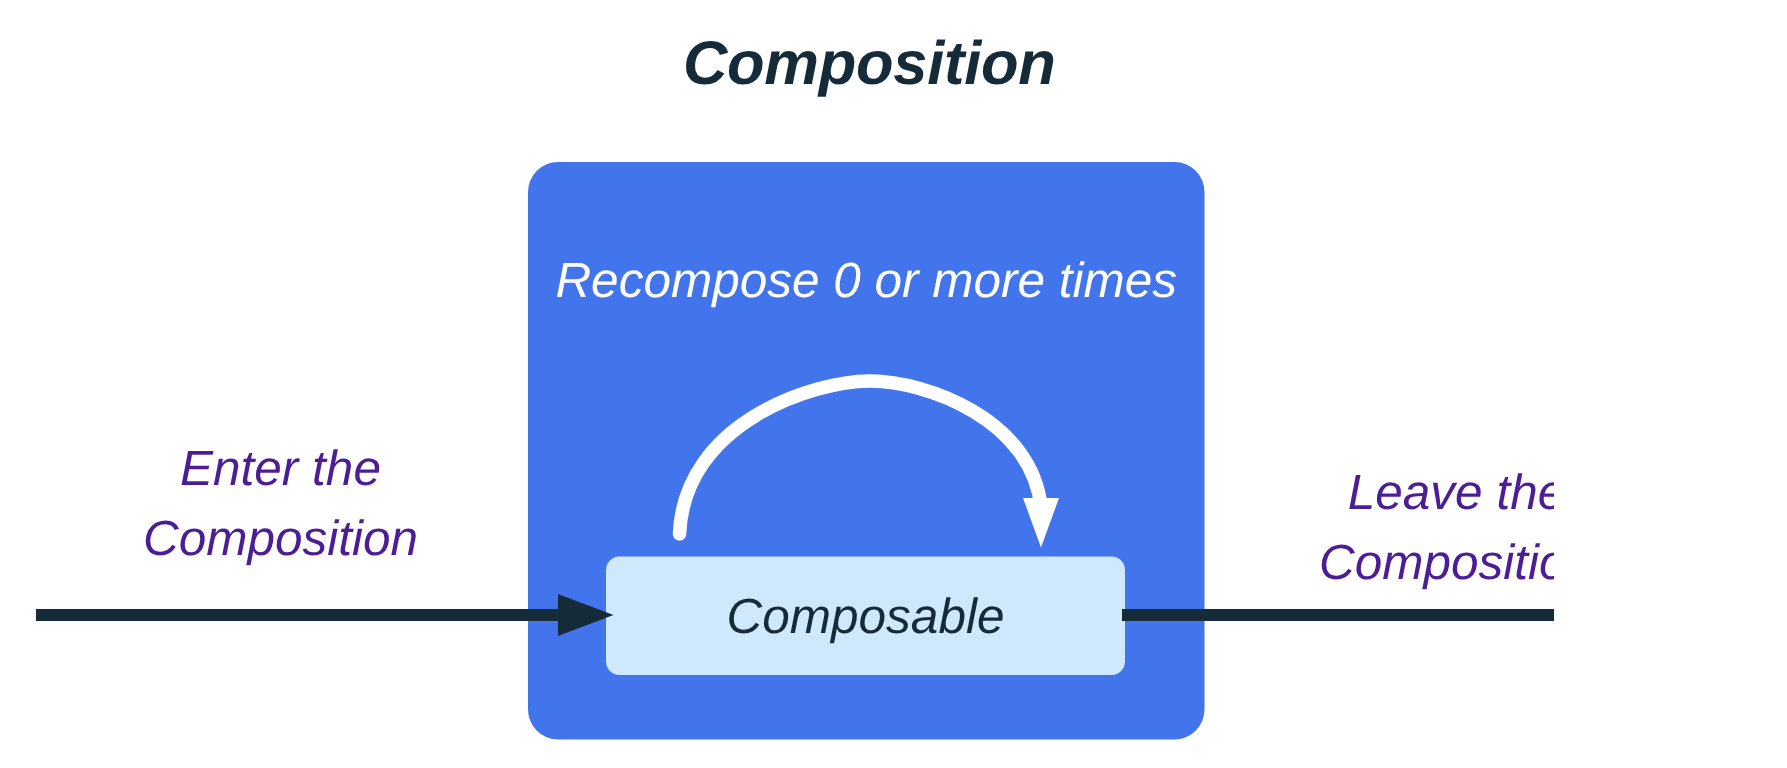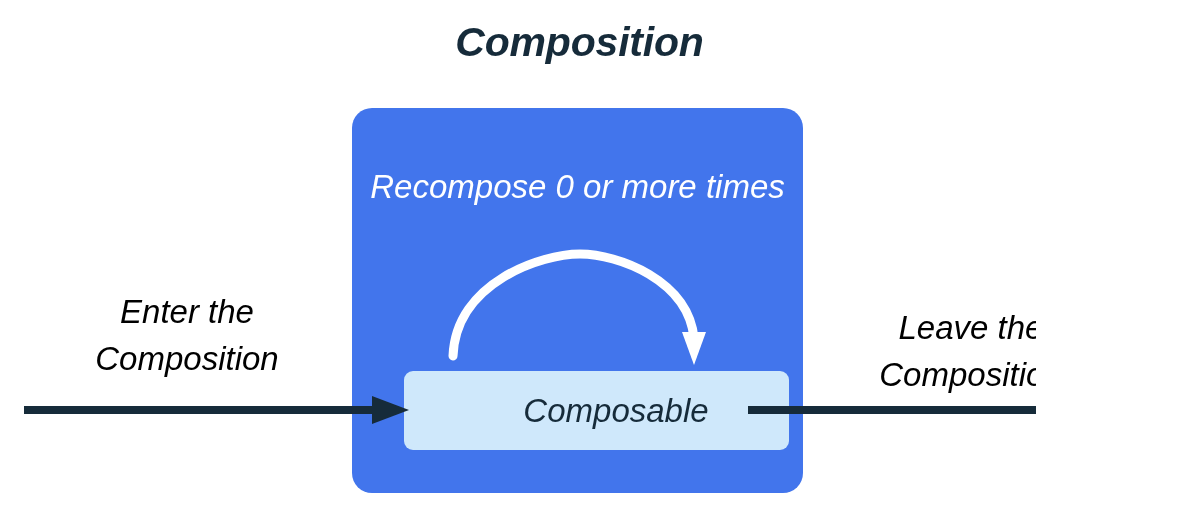--- a/index.html
+++ b/index.html
@@ -73,36 +73,35 @@
     position: absolute;
     left: 404px;
     top: 371px;
     width: 346px;
     height: 79px;
     background: #cfe8fb;
     border-radius: 9px;
     display: flex;
     align-items: center;
     justify-content: center;
-    padding-left: 39px;
   }
   #composable-label {
     font-size: 33px;
     color: #162b3a;
     line-height: 38px;
     white-space: nowrap;
   }
 
   
   .side-caption {
     position: absolute;
     text-align: center;
     font-size: 33px;
     line-height: 47px;
-    color: #000000;
+    color: #4c1d95;
     white-space: pre-line;
   }
   #enter-caption {
     left: 22px;
     top: 288px;
     width: 330px;
   }
   #leave-caption {
     left: 806px;
     top: 304px;

